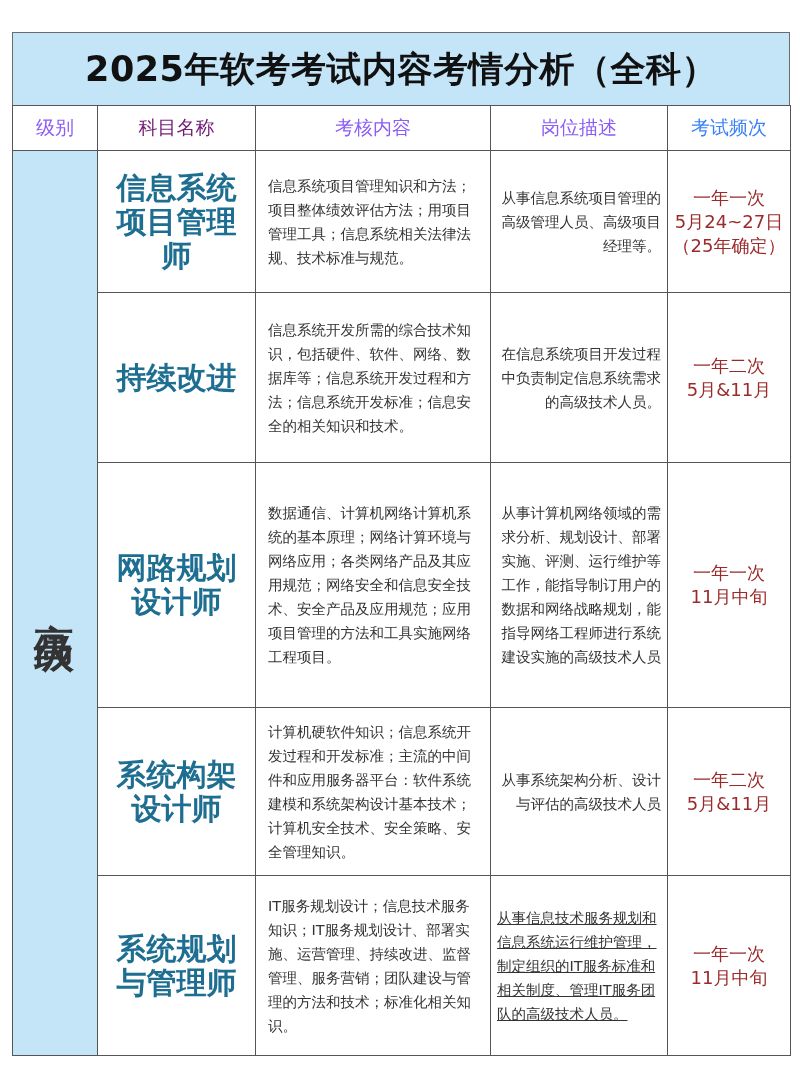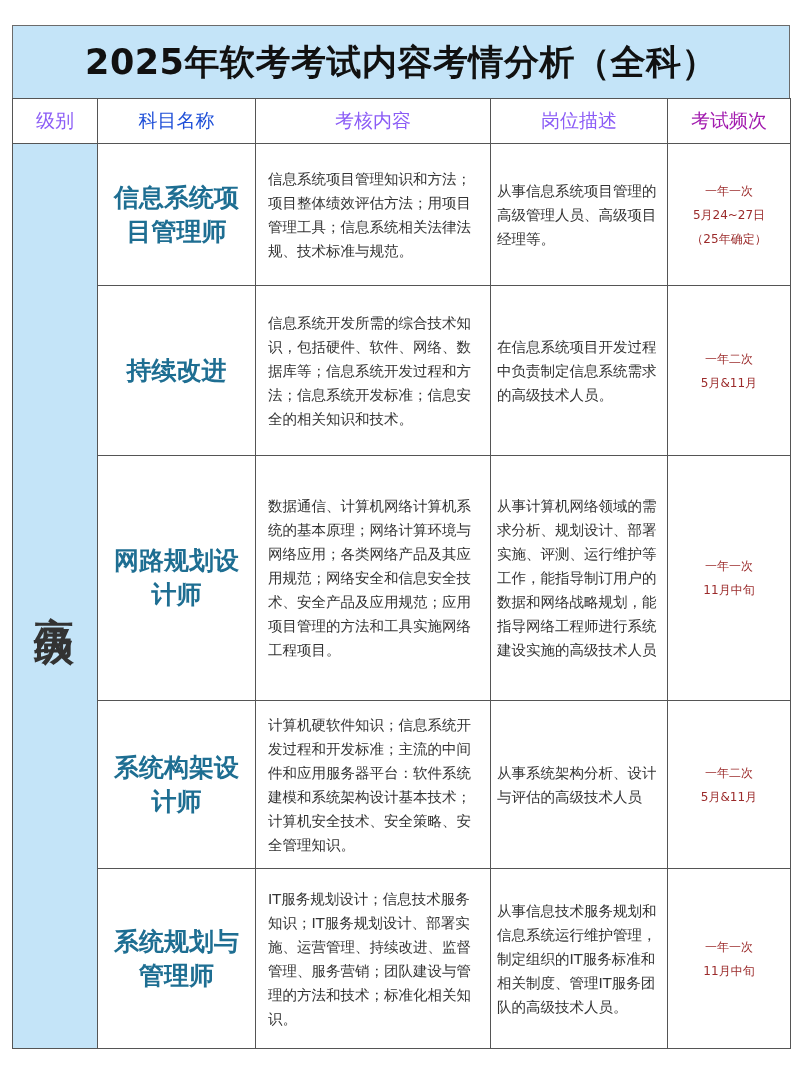--- a/index.html
+++ b/index.html
@@ -1,37 +1,37 @@
 <!DOCTYPE html>
 <html><head>
 <meta charset="utf-8">
 <style>
   html, body { margin:0; padding:0; background:#ffffff; }
   body { width:800px; height:1073px; position:relative; overflow:hidden;
          font-family:"DejaVu Sans","Liberation Sans",sans-serif; color:#333; }
-  .table-wrap { position:absolute; left:12px; top:25px; width:778px; }
+  .table-wrap { position:absolute; left:12px; top:32px; width:778px; }
   .title-band { height:72px; background:#c4e4f8; border:1px solid #6b6b6b; border-bottom:none;
                 display:flex; align-items:center; justify-content:center; }
   .title-text { font-size:35px; font-weight:bold; color:#111; letter-spacing:0.5px; }
   table { border-collapse:collapse; width:778px; table-layout:fixed; }
   td, th { border:1.5px solid #555; padding:0; }
   th { height:44px; font-size:19px; font-weight:normal; color:#8b5cf6; background:#fff; }
-  th.col-subject { color:#1d4ed8; }
-  th.col-freq { color:#a21caf; }
+  th.col-subject { color:#701a75; }
+  th.col-freq { color:#3b82f6; }
   td.level { background:#c4e4f8; text-align:center; vertical-align:middle; }
   .level-text { font-size:40px; font-weight:bold; color:#333; writing-mode:vertical-rl; letter-spacing:10px; }
   td.subject { text-align:center; vertical-align:middle; padding:0 6px; }
-  .subject-text { font-size:25px; font-weight:bold; color:#1e6e92; line-height:34px; }
+  .subject-text { font-size:30px; font-weight:bold; color:#1e6e92; line-height:34px; }
   td.content { vertical-align:middle; padding:4px 6px; }
   .content-text { font-size:14.5px; line-height:24px; color:#333;margin-left:6px; }
-  td.desc { vertical-align:middle; text-align:left; padding:4px 6px; }
-  td.desc.left { text-align:left; }
+  td.desc { vertical-align:middle; text-align:right; padding:4px 6px; }
+  td.desc.left { text-align:left;text-decoration:underline; }
   .desc-text { font-size:14.5px; line-height:24px; color:#333; }
   td.freq { text-align:center; vertical-align:middle; }
-  .freq-text { font-size:12px; line-height:24px; color:#9b2a2a; white-space:pre-line; }
+  .freq-text { font-size:18px; line-height:24px; color:#9b2a2a; white-space:pre-line; }
 </style>
 </head>
 <body>
 
 <div class="table-wrap">
   <div class="title-band">
     <span class="title-text">2025年软考考试内容考情分析（全科）</span>
   </div>
   <table>
     <colgroup>

